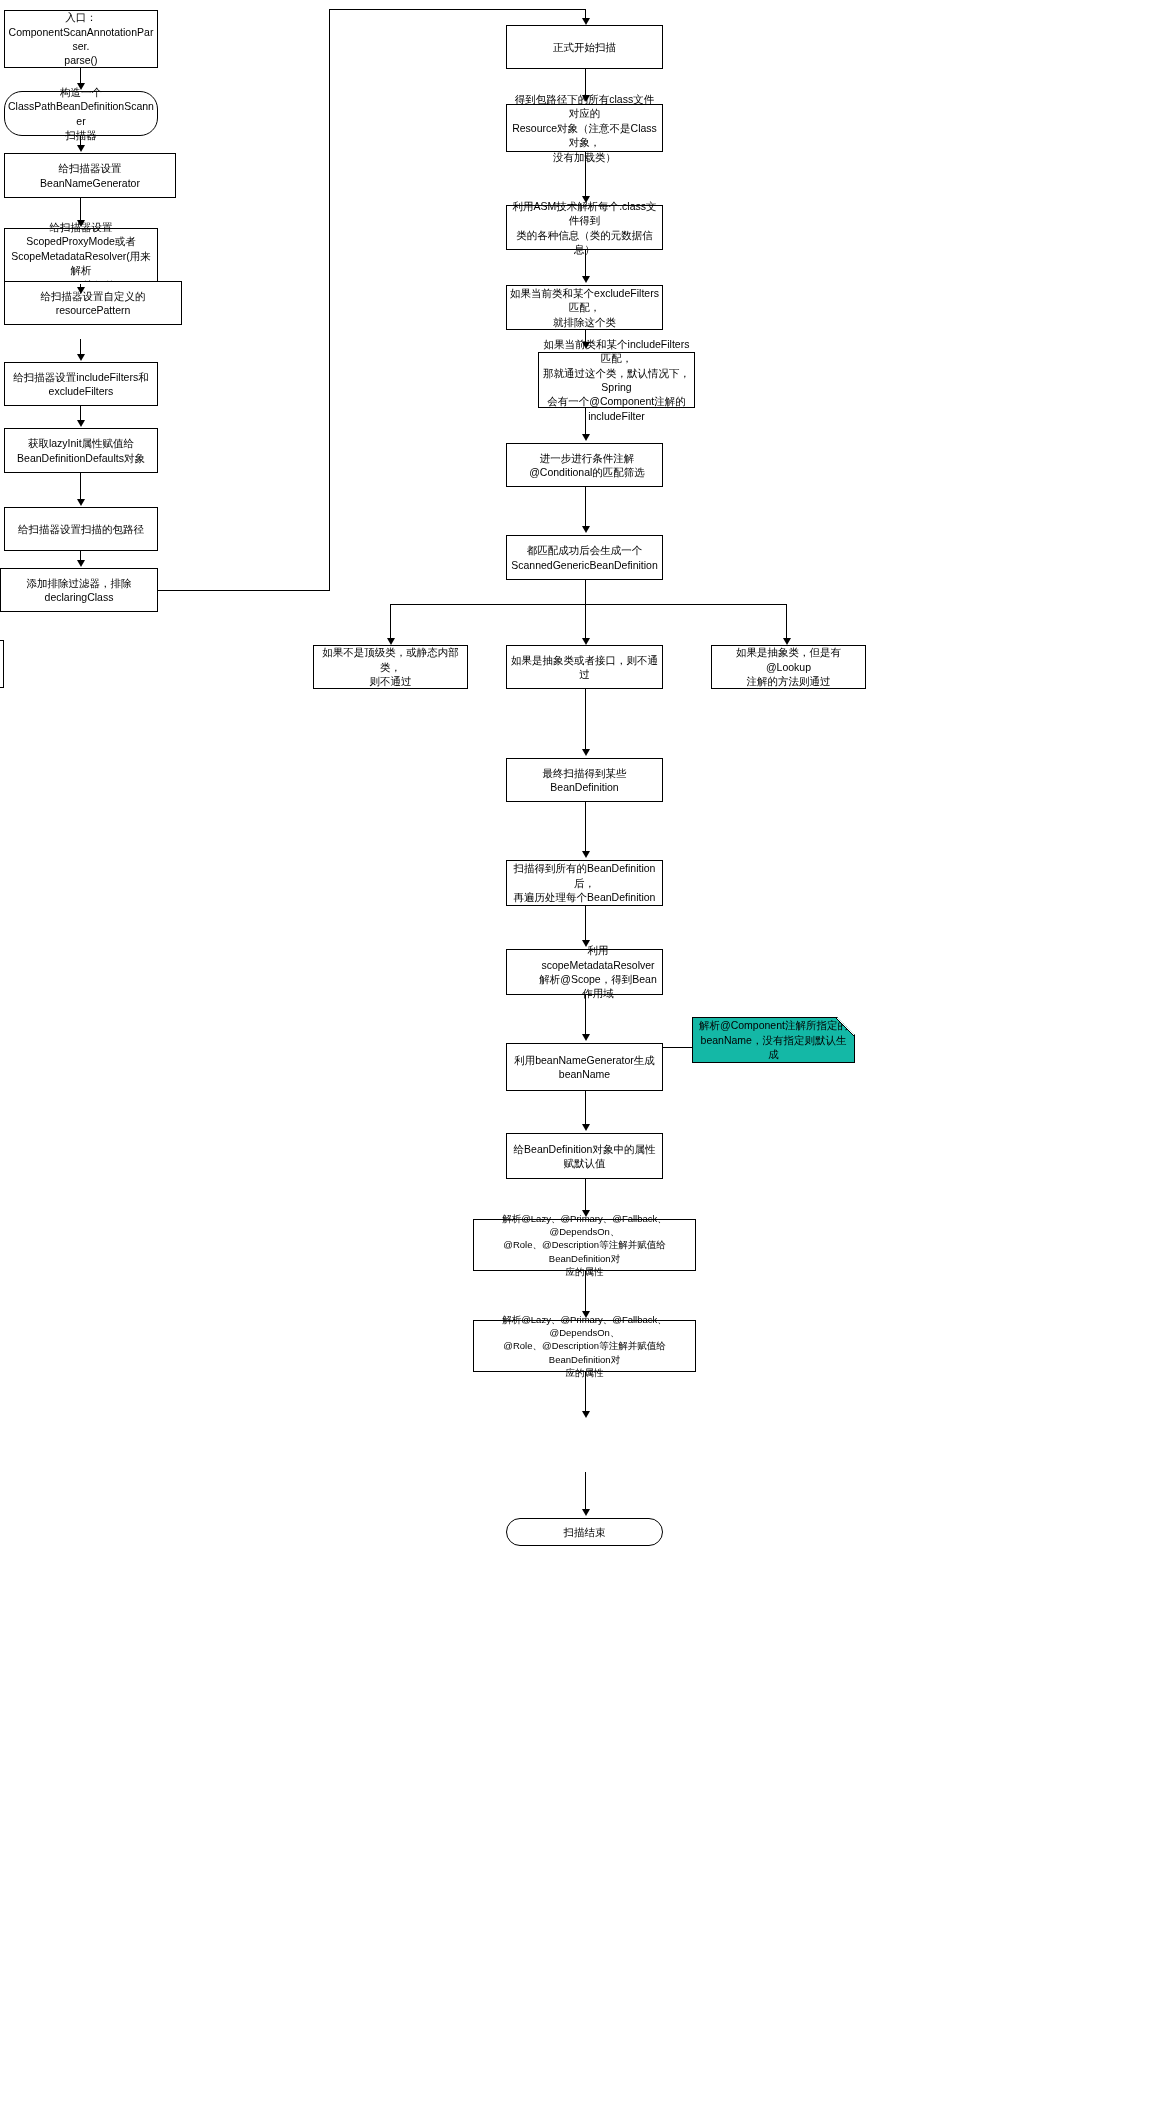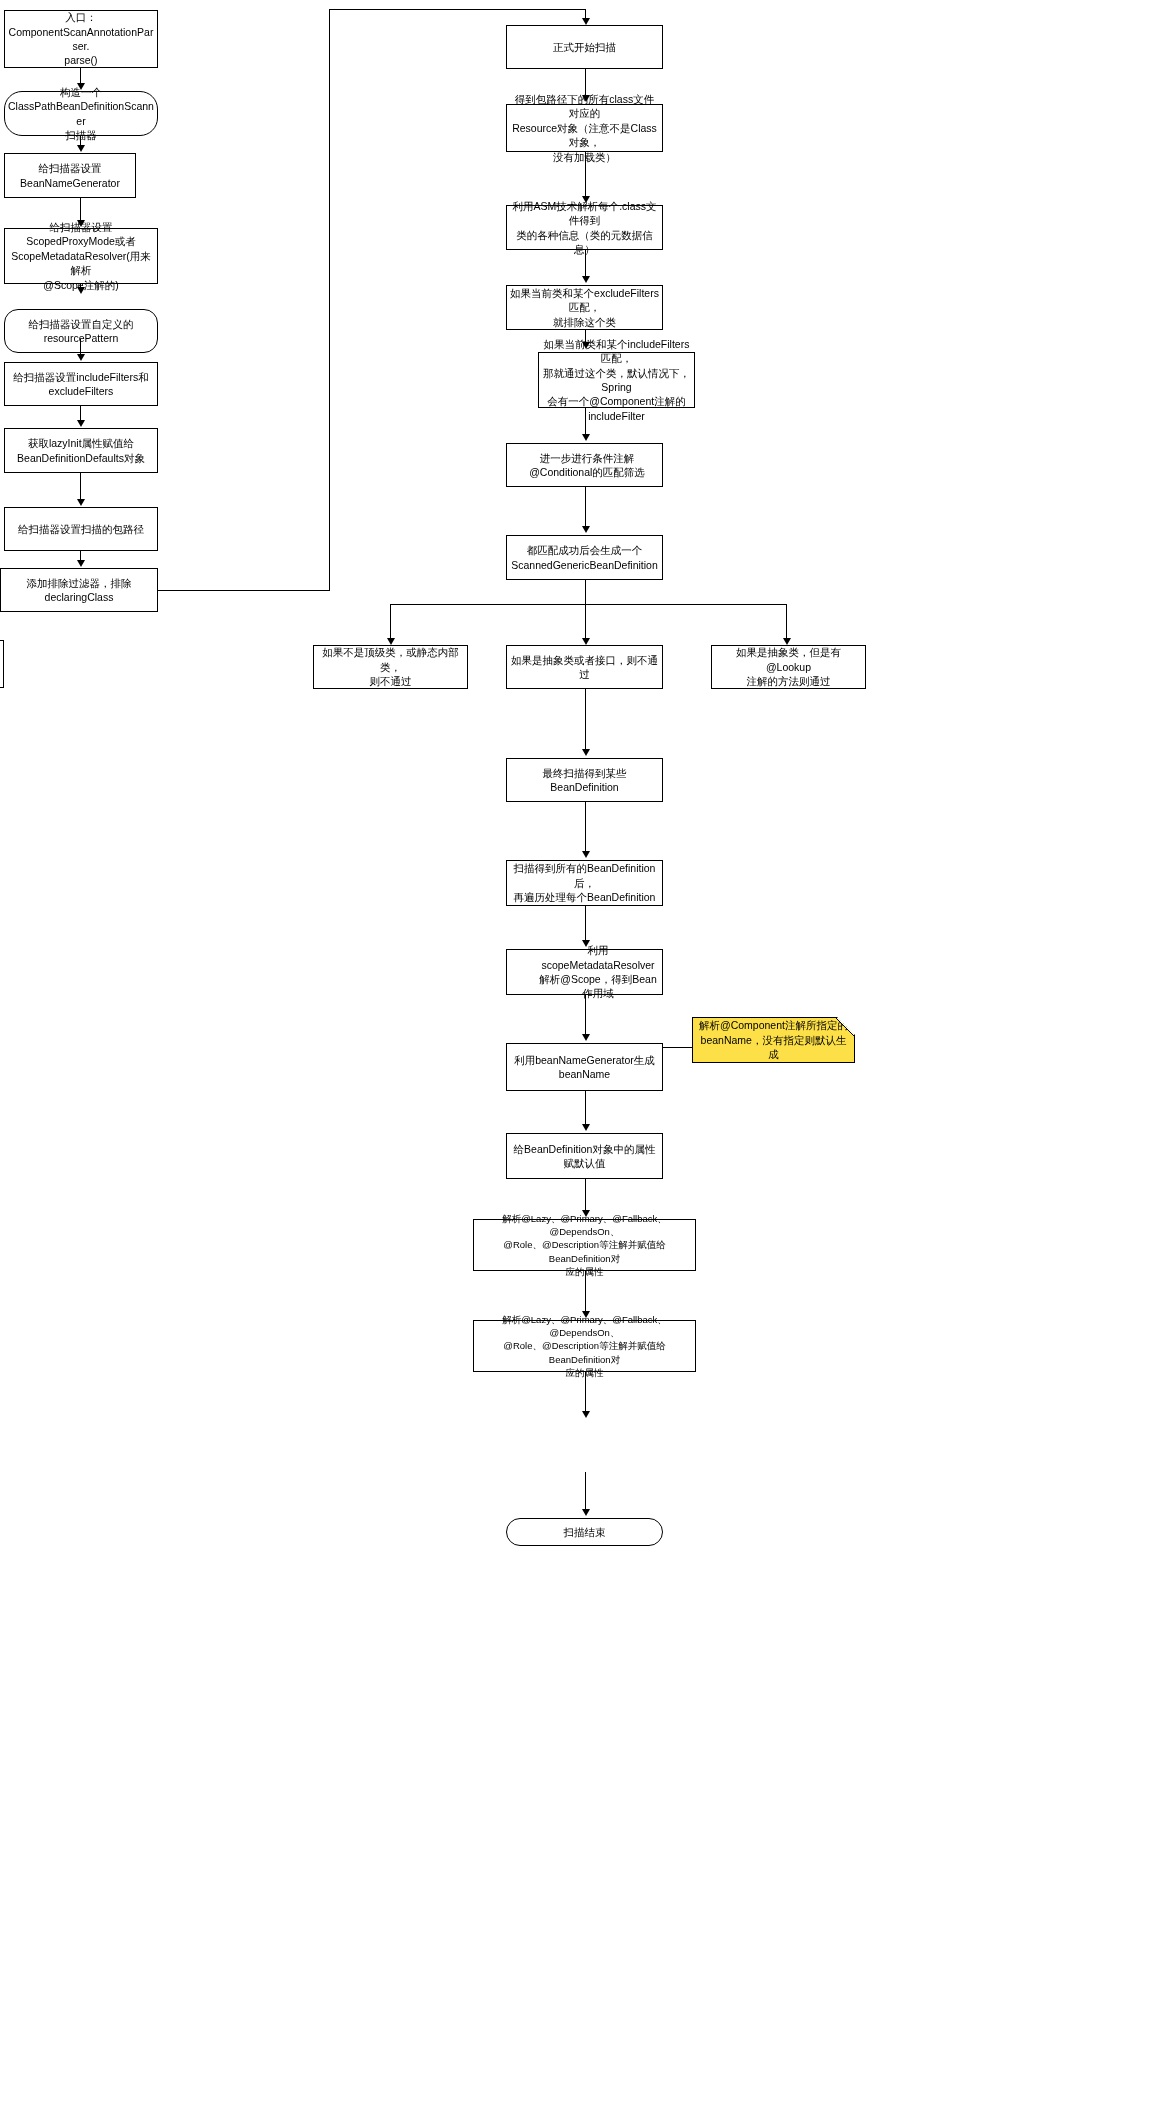--- a/index.html
+++ b/index.html
@@ -32,21 +32,21 @@
     line-height: 1.38;
     color: #000000;
     padding: 2px 3px;
     white-space: pre-line;
     word-break: break-word;
   }
   .note {
     position: absolute;
     box-sizing: border-box;
     border: 1px solid #000000;
-    background: #fde047;
+    background: #14b8a6;
     display: flex;
     align-items: center;
     justify-content: center;
     text-align: center;
     font-size: 10.5px;
     line-height: 1.38;
     padding: 2px 4px;
     white-space: pre-line;
     
     clip-path: polygon(0 0, calc(100% - 18px) 0, 100% 18px, 100% 100%, 0 100%);
@@ -86,28 +86,28 @@
 <div id="canvas">
 
   <div class="node" style="left:4px; top:10px; width:154px; height:58px;">入口：
 ComponentScanAnnotationParser.
 parse()</div>
 
   <div class="node" style="left:4px; top:91px; width:154px; height:45px;border-radius:18px;">构造一个
 ClassPathBeanDefinitionScanner
 扫描器</div>
 
-  <div class="node" style="left:4px; top:153px; width:132px; height:45px;">给扫描器设置
+  <div class="node" style="left:4px; top:153px; width:172px; height:45px;">给扫描器设置
 BeanNameGenerator</div>
 
   <div class="node" style="left:4px; top:228px; width:154px; height:56px;">给扫描器设置ScopedProxyMode或者
 ScopeMetadataResolver(用来解析
 @Scope注解的)</div>
 
-  <div class="node" style="left:4px; top:309px; width:154px; height:44px;border-radius:14px;">给扫描器设置自定义的
+  <div class="node" style="left:4px; top:281px; width:178px; height:44px;">给扫描器设置自定义的
 resourcePattern</div>
 
   <div class="node" style="left:4px; top:362px; width:154px; height:44px;">给扫描器设置includeFilters和
 excludeFilters</div>
 
   <div class="node" style="left:4px; top:428px; width:154px; height:45px;">获取lazyInit属性赋值给
 BeanDefinitionDefaults对象</div>
 
   <div class="node" style="left:4px; top:507px; width:154px; height:44px;">给扫描器设置扫描的包路径</div>
 

